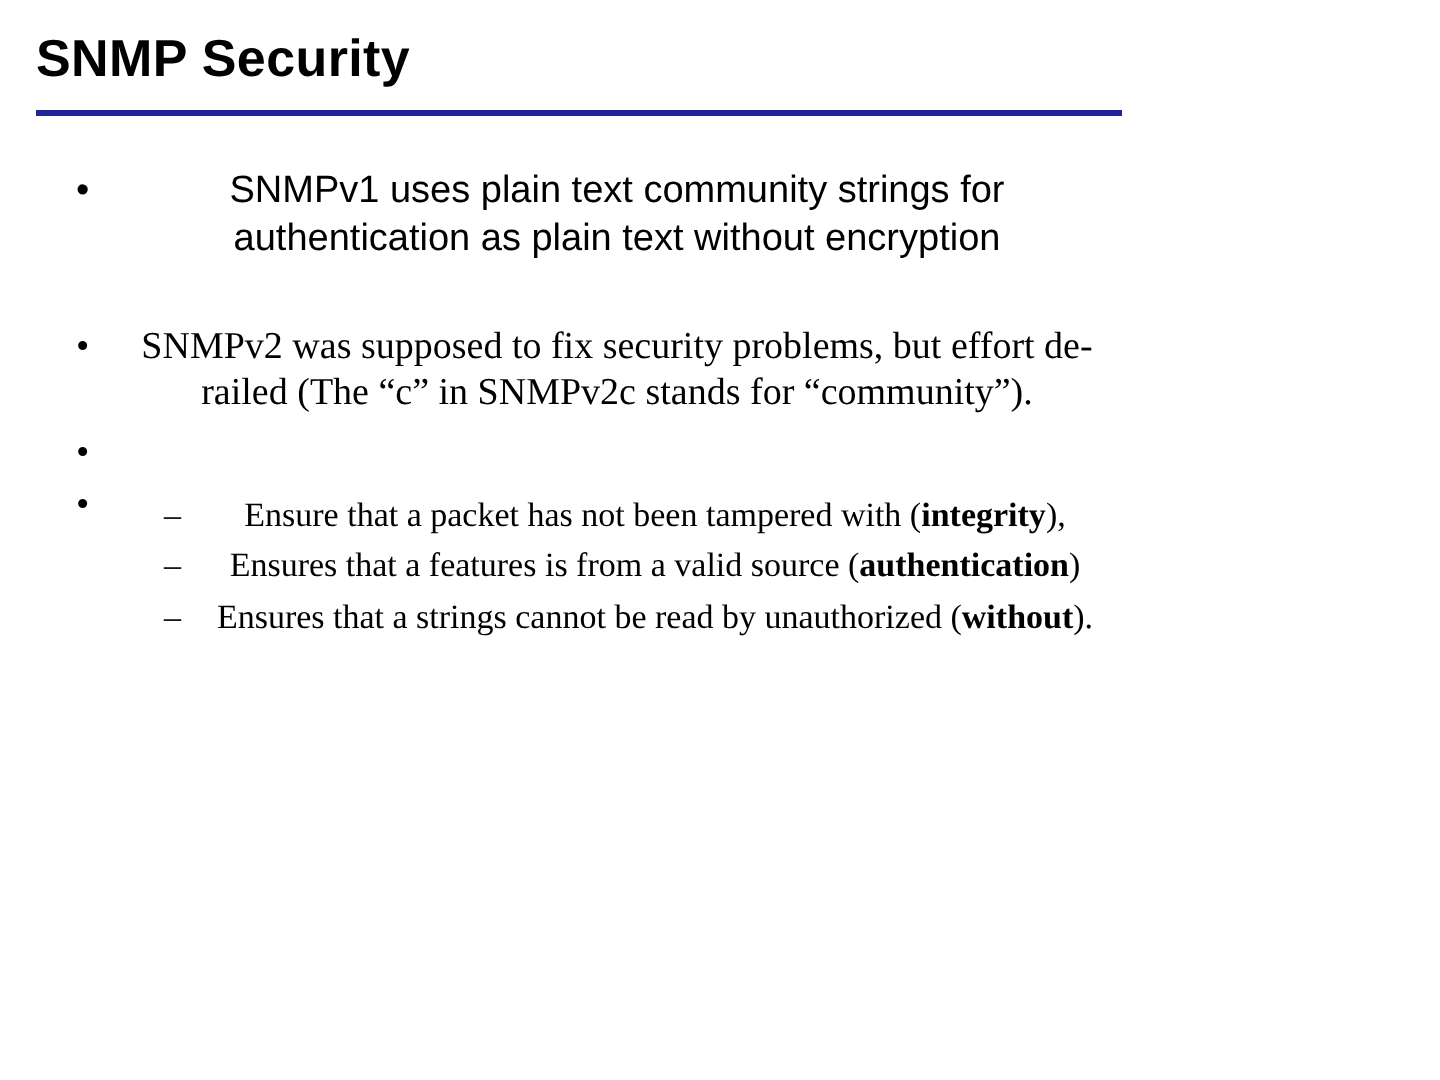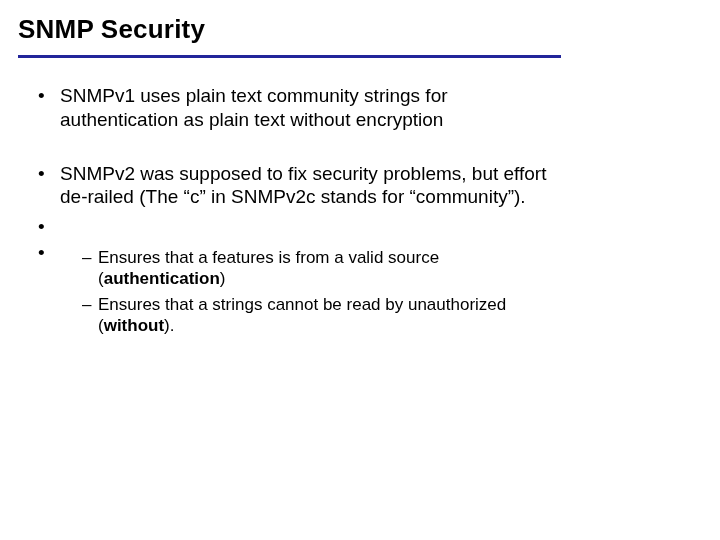--- a/index.html
+++ b/index.html
@@ -29,28 +29,30 @@
     margin: 0 0 26px 0;
   }
   .body {
     font-size: 19px;
     line-height: 1.25;
   }
   ul.outer {
     list-style: none;
     padding: 0 4px 0 20px;
     margin: 0;
+    text-align: center;
   }
   ul.outer > li {
     position: relative;
     padding-left: 22px;
     margin-bottom: 30px;
   }
   ul.outer > li.tight {
     margin-bottom: 6px;
+    font-family: Liberation Serif, serif;
   }
   ul.outer > li::before {
     content: "•";
     position: absolute;
     left: 0;
     top: 0;
     font-size: 19px;
   }
   ul.outer > li.empty-bullet {
     min-height: 20px;
@@ -95,20 +97,23 @@
       </li>
 
       <li class="tight empty-bullet">
         <span></span>
       </li>
 
       <li class="tight">
 
         <ul class="inner">
           <li>
+            <span>Ensure that a packet has not been tampered with (</span><span class="bold">integrity</span><span>),</span>
+          </li>
+          <li>
             <span>Ensures that a features is from a valid source (</span><span class="bold">authentication</span><span>)</span>
           </li>
           <li>
             <span>Ensures that a strings cannot be read by unauthorized (</span><span class="bold">without</span><span>).</span>
           </li>
         </ul>
       </li>
 
     </ul>
   </div>

